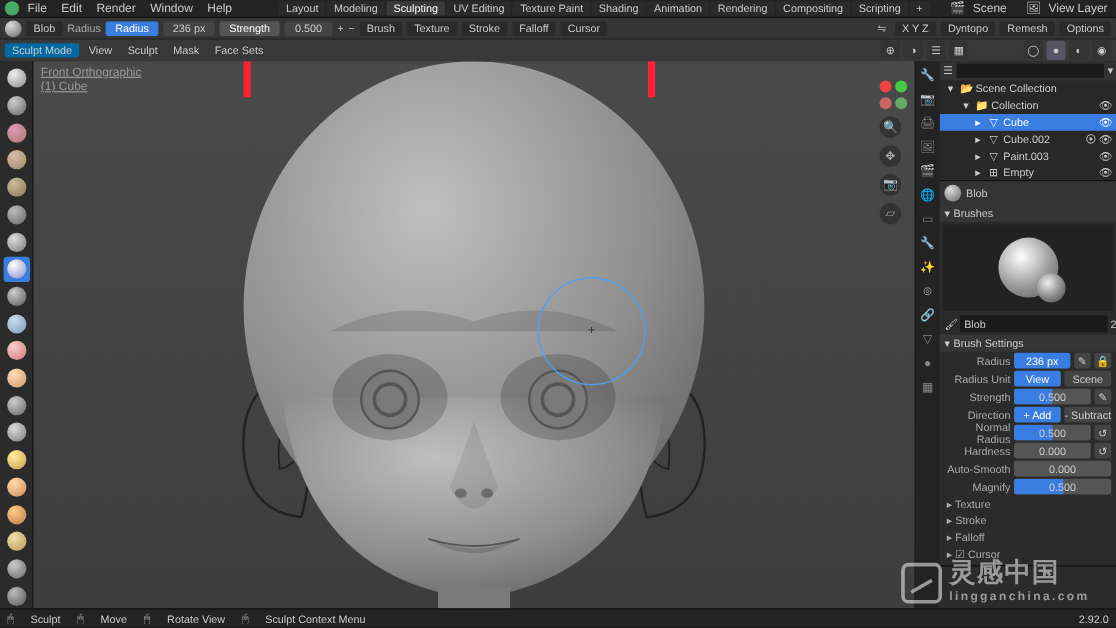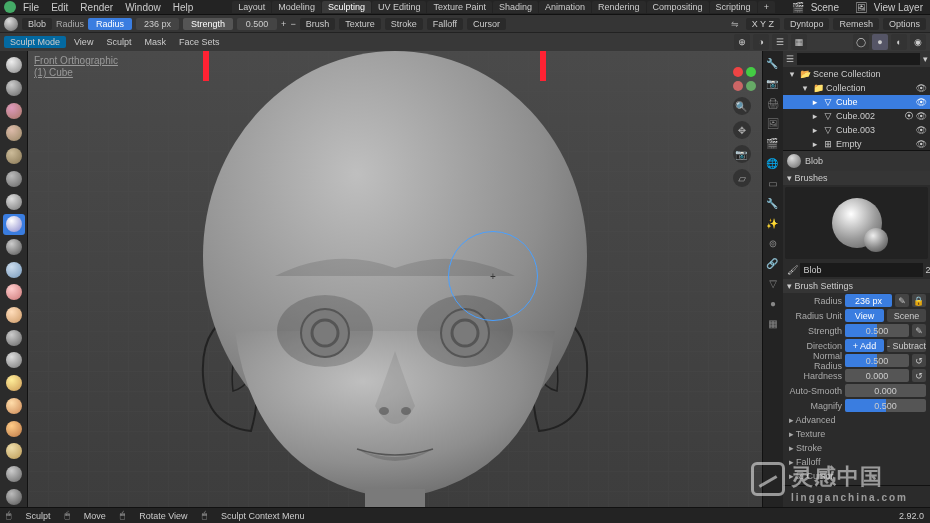--- a/index.html
+++ b/index.html
@@ -87,21 +87,21 @@
 #props .prop .btn2 { flex:1; background:#444; height:13px; border-radius:2px; display:flex; align-items:center; justify-content:center; }
 #props .prop .btn2.blue { background:#3a7de0; color:#fff; }
 #props .prop .chip { width:14px; height:13px; background:#444; border-radius:2px; display:flex; align-items:center; justify-content:center; }
 #props .collap { padding:2px 6px; color:#aaa; }
 
 
 #status { position:absolute; bottom:0; left:0; right:0; height:16px; background:#232323; display:flex; align-items:center; padding:0 6px; gap:14px; font-size:9px; border-top:1px solid #111; }
 #status .spacer { flex:1; }
 
 
-#wm { position:absolute; right:22px; bottom:20px; color:rgba(230,230,230,0.6); font-size:22px; font-weight:600; letter-spacing:1px; display:flex; align-items:flex-start; gap:6px; pointer-events:none; }
+#wm { position:absolute; right:22px; bottom:20px; color:rgba(230,230,230,0.6); font-size:22px; font-weight:600; letter-spacing:1px; display:flex; align-items:flex-end; gap:6px; pointer-events:none; }
 #wm .wmlogo { width:34px; height:34px; border:3px solid rgba(230,230,230,0.6); border-radius:6px; position:relative; }
 #wm .wmlogo::before { content:""; position:absolute; left:4px; top:15px; width:20px; height:3px; background:rgba(230,230,230,0.6); transform:rotate(-30deg); }
 #wm .sub { font-size:10px; font-weight:700; letter-spacing:2px; display:block; }
 </style>
 </head>
 <body>
 
 <div id="menubar">
   <div class="logo"></div>
   <span>File</span>
@@ -355,21 +355,21 @@
             <span>Cube.002</span>
             <span class="eyes">
               <span>⦿</span>
               <span>👁</span>
             </span>
           </div>
         <div class="orow">
             <span class="ind" style="width:20px"></span>
             <span class="oi">▸</span>
             <span class="oi">▽</span>
-            <span>Cube.003</span>
+            <span>Paint.003</span>
             <span class="eyes">
               <span>👁</span>
             </span>
           </div>
         <div class="orow">
             <span class="ind" style="width:20px"></span>
             <span class="oi">▸</span>
             <span class="oi">⊞</span>
             <span>Empty</span>
             <span class="eyes">
@@ -449,21 +449,20 @@
             </div>
           </div>
         <div class="prop">
             <div class="plabel">Magnify</div>
             <div class="pval">
               <div class="fill" style="width:50%"></div>
               <span>0.500</span>
             </div>
           </div>
 
-        <div class="collap">▸ <span>Advanced</span></div>
         <div class="collap">▸ <span>Texture</span></div>
         <div class="collap">▸ <span>Stroke</span></div>
         <div class="collap">▸ <span>Falloff</span></div>
         <div class="collap">▸ ☑ <span>Cursor</span></div>
         <div style="height:6px;border-top:1px solid #111;margin-top:2px"></div>
       </div>
     </div>
   </div>
 </div>
 

